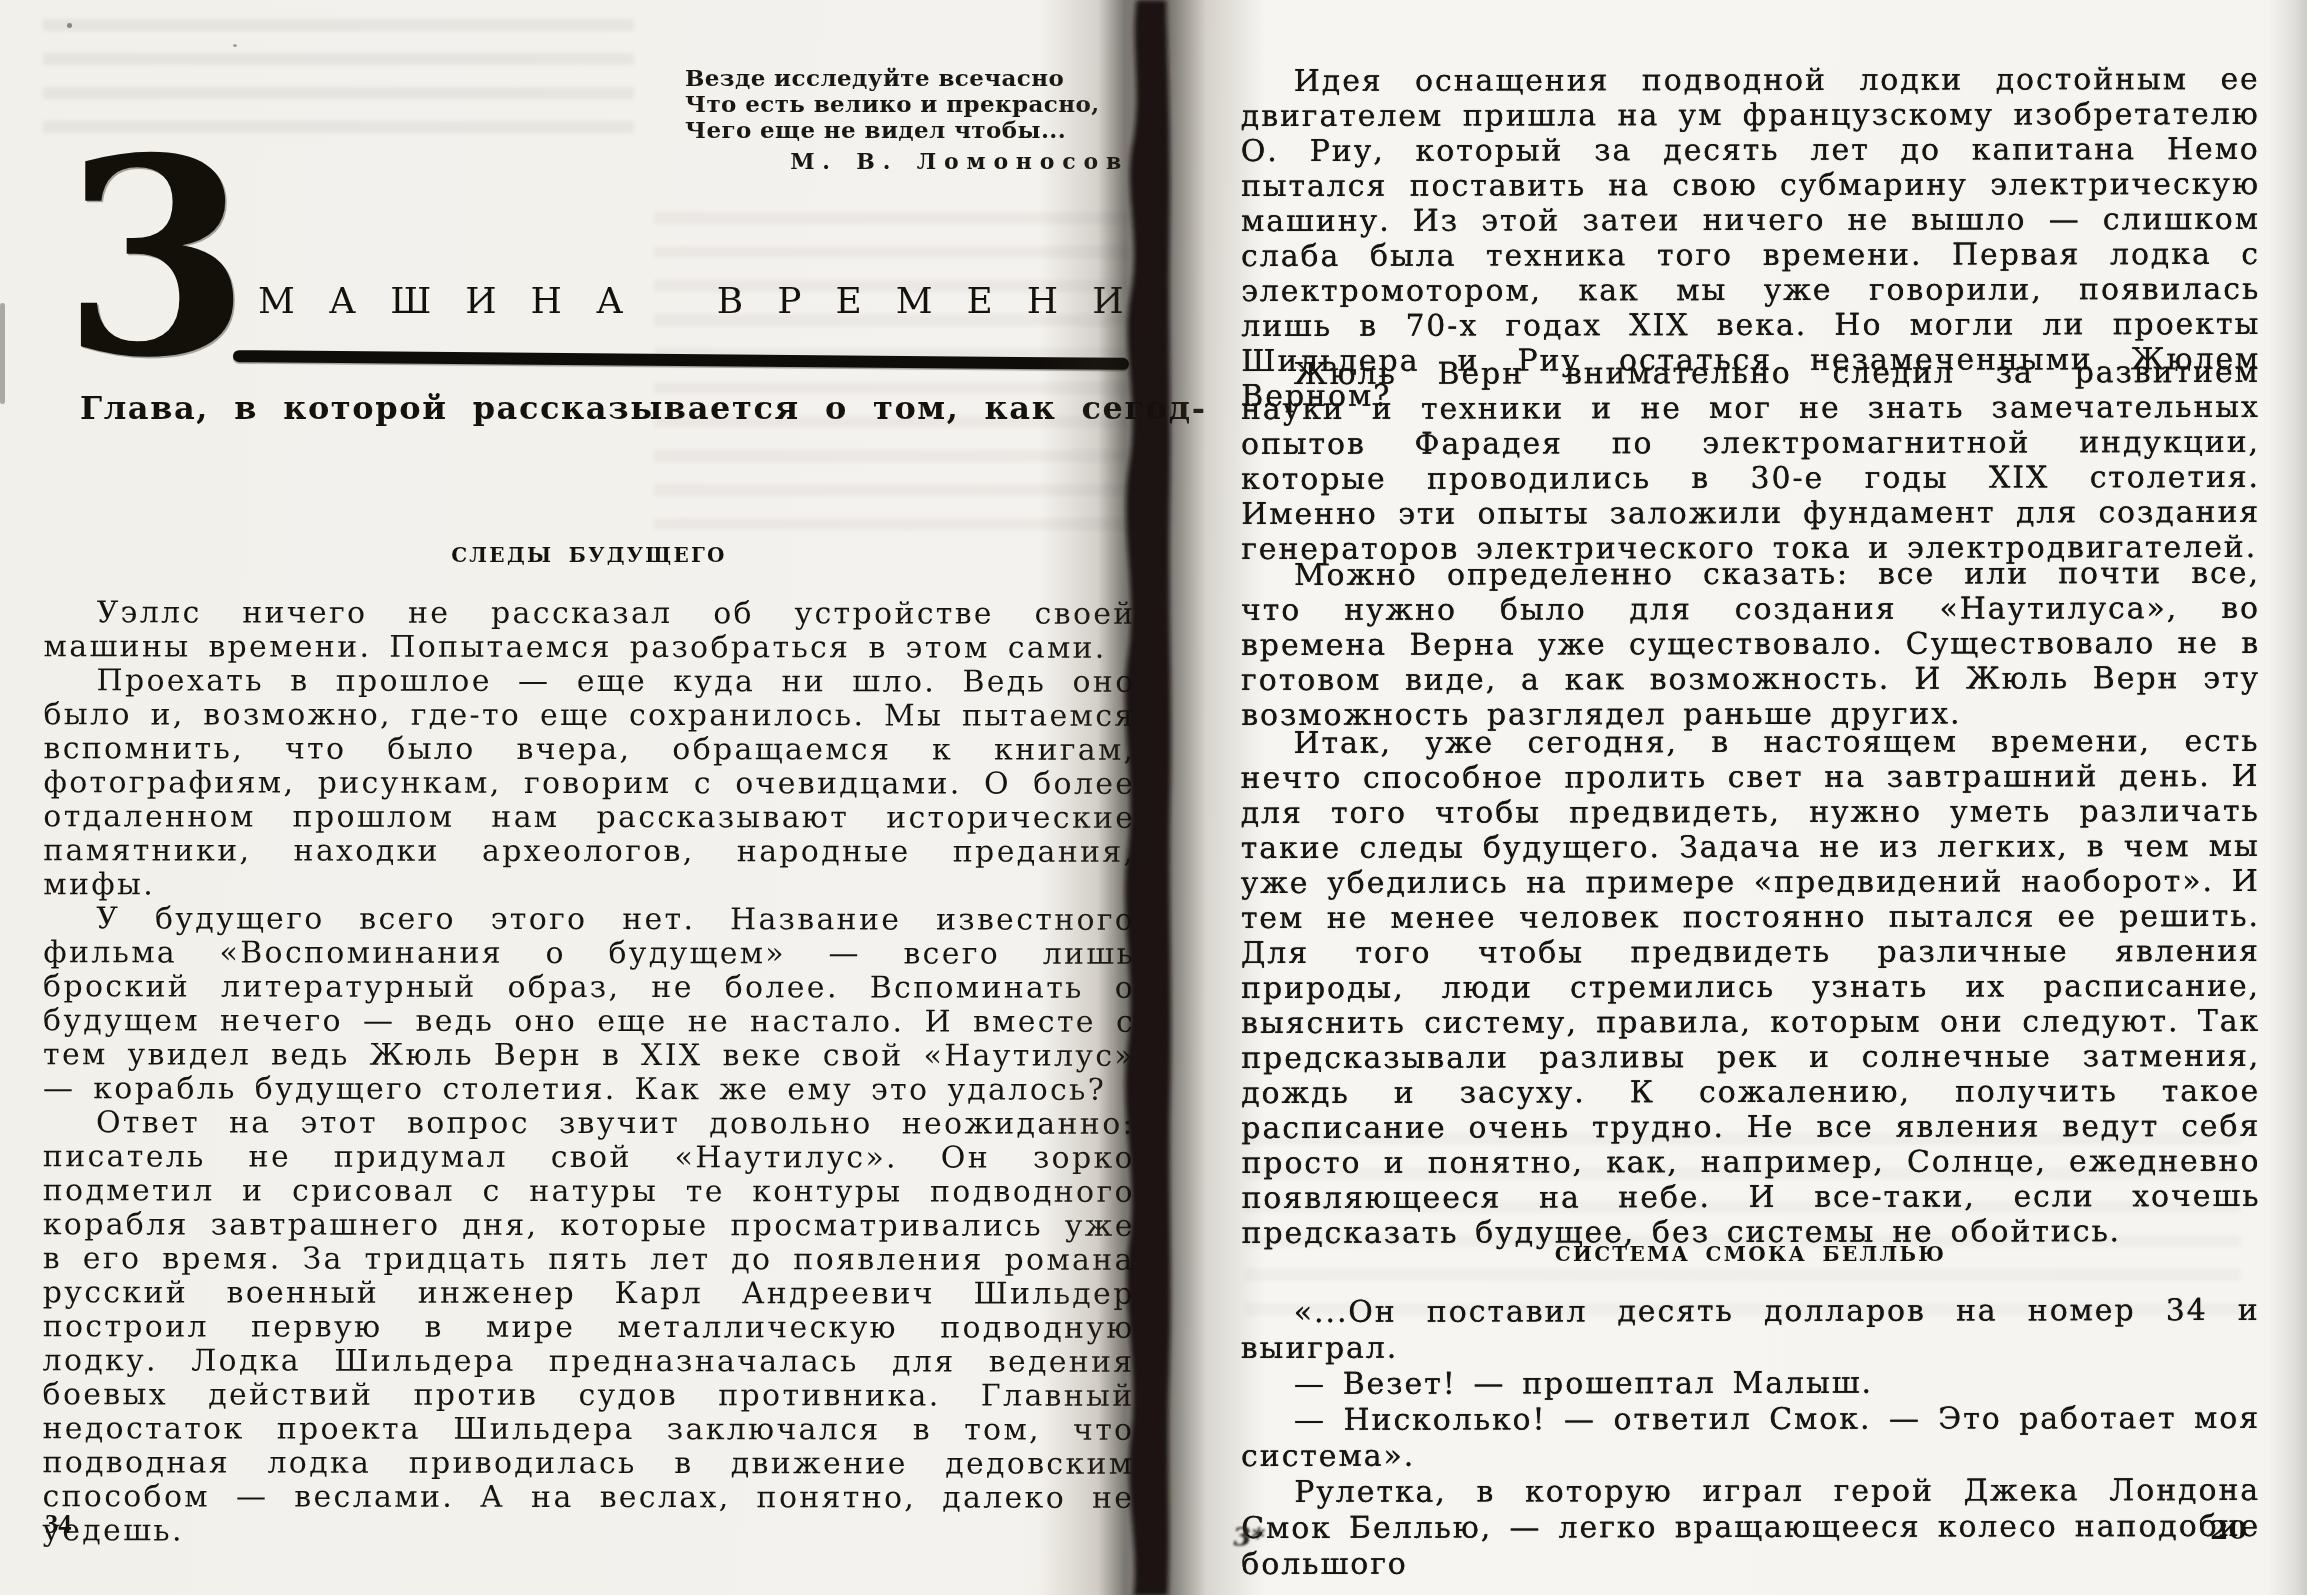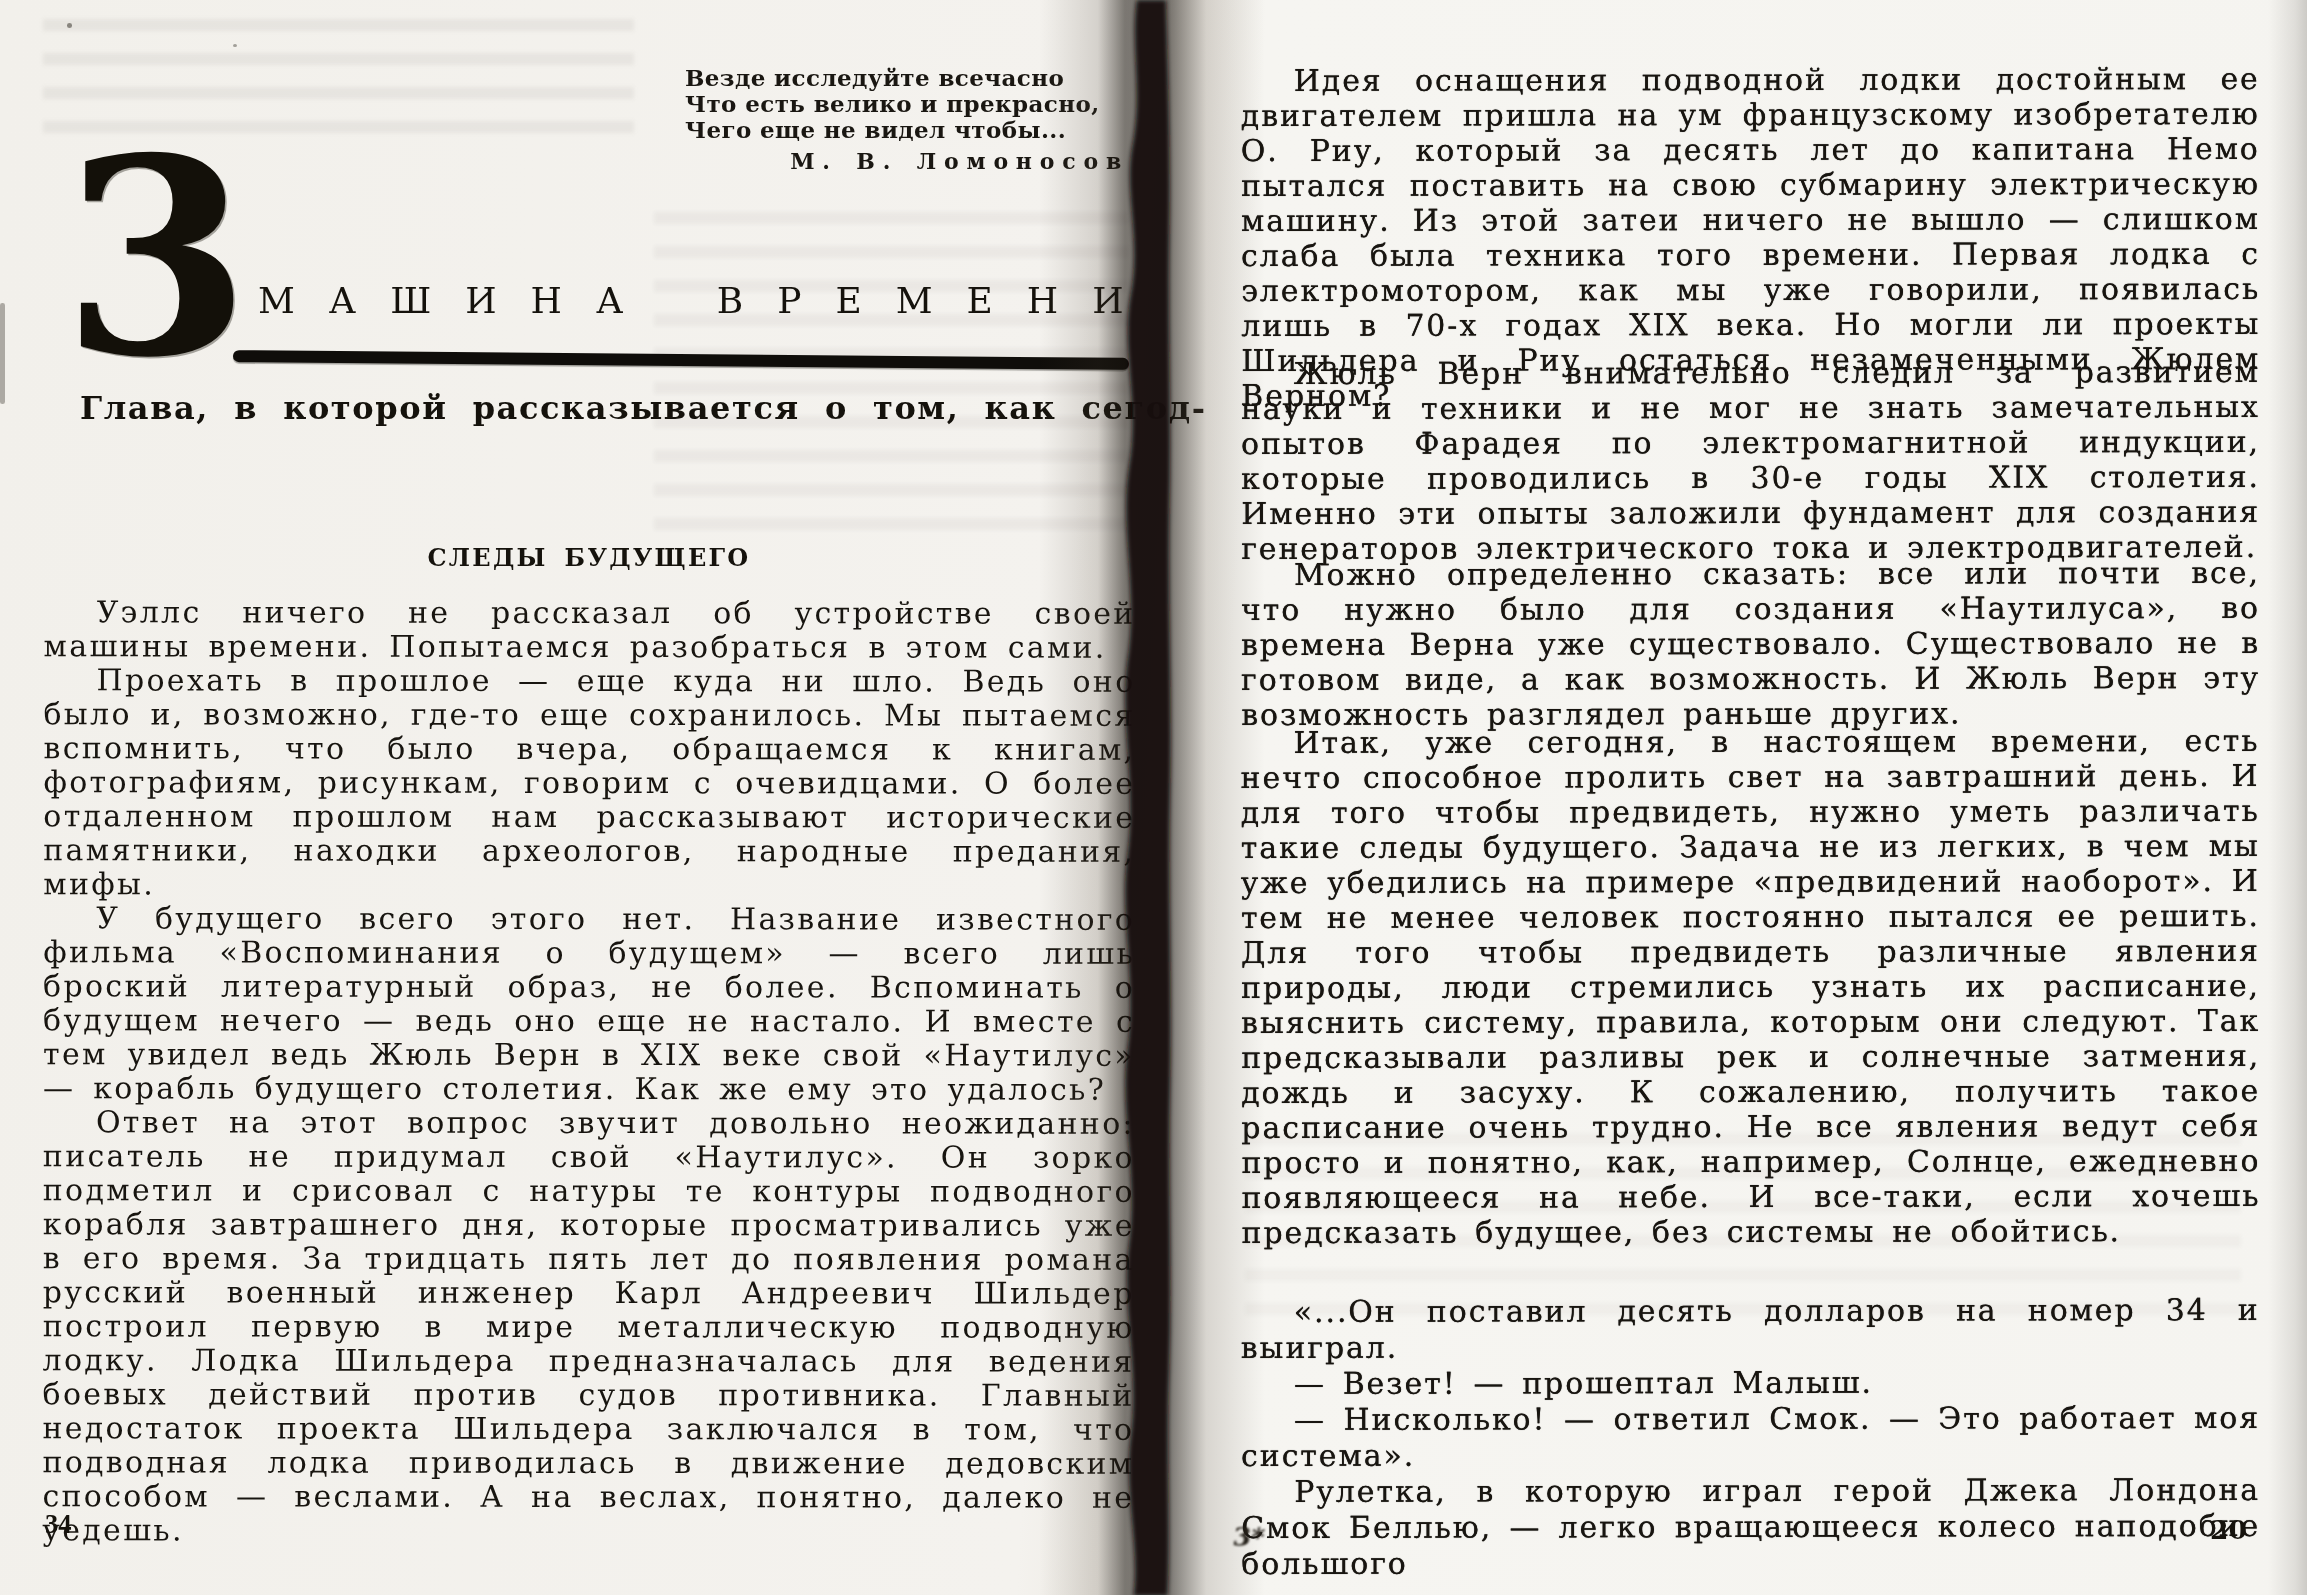--- a/index.html
+++ b/index.html
@@ -18,21 +18,21 @@
   
   .chapter-number{left:62px;top:123px;font-size:271px;line-height:1;font-weight:bold;color:#131009;
     text-shadow:1.6px 1.6px 0 rgba(19,16,9,.35);}
   .chapter-title{left:258px;top:280px;font-size:36px;letter-spacing:34px;word-spacing:14px;color:#15120c;white-space:nowrap;}
   .chapter-rule{left:233px;top:354px;width:896px;height:11.7px;background:#0f0d0a;border-radius:6.2px;
     transform:rotate(.5deg);box-shadow:0 1.6px 0.8px rgba(15,13,10,.35);}
   .chapter-subtitle{font-size:32px;font-weight:bold;letter-spacing:1.6px;word-spacing:12.4px;color:#15120c;white-space:nowrap;}
   .sub1{left:80px;top:389px;}
   .sub2{left:216px;top:437px;}
   
-  .sec-head{font-size:24px;font-weight:bold;letter-spacing:2.3px;word-spacing:6.2px;text-align:center;color:#15120c;}
+  .sec-head{font-size:20px;font-weight:bold;letter-spacing:2.3px;word-spacing:6.2px;text-align:center;color:#15120c;}
   .sec-head-left{left:43px;top:543px;width:1092px;}
   .sec-head-right{left:1241px;top:1242px;width:1019px;}
   
   .bodycol{font-size:30px;line-height:34px;text-align:justify;color:#181510;}
   .bodycol p{margin:0;text-indent:53px;}
   .left-body{left:43px;top:596px;width:1092px;letter-spacing:2.3px;word-spacing:6.2px;transform:rotate(.08deg);}
   .right-body{letter-spacing:1.9px;word-spacing:5.4px;line-height:35px;
     text-shadow:0 0 0.7px rgba(10,8,5,.9);transform:rotate(-.12deg);}
   .rb{left:1241px;width:1019px;}
   .bottom-block{line-height:36px;}
@@ -108,20 +108,21 @@
   <div class="abs bodycol right-body rb" style="top:355px;">
     <p>Жюль Верн внимательно следил за развитием науки и техники и не мог не знать замечательных опытов Фарадея по электромагнитной индукции, которые проводились в 30-е годы XIX столетия. Именно эти опыты заложили фундамент для создания генераторов электрического тока и электродвигателей.</p>
   </div>
   <div class="abs bodycol right-body rb" style="top:556px;">
     <p>Можно определенно сказать: все или почти все, что нужно было для создания «Наутилуса», во времена Верна уже существовало. Существовало не в готовом виде, а как возможность. И Жюль Верн эту возможность разглядел раньше других.</p>
   </div>
   <div class="abs bodycol right-body rb" style="top:724px;">
     <p>Итак, уже сегодня, в настоящем времени, есть нечто способное пролить свет на завтрашний день. И для того чтобы предвидеть, нужно уметь различать такие следы будущего. Задача не из легких, в чем мы уже убедились на примере «предвидений наоборот». И тем не менее человек постоянно пытался ее решить. Для того чтобы предвидеть различные явления природы, люди стремились узнать их расписание, выяснить систему, правила, которым они следуют. Так предсказывали разливы рек и солнечные затмения, дождь и засуху. К сожалению, получить такое расписание очень трудно. Не все явления ведут себя просто и понятно, как, например, Солнце, ежедневно появляющееся на небе. И все-таки, если хочешь предсказать будущее, без системы не обойтись.</p>
   </div>
 
+  <div class="abs sec-head sec-head-right">СИСТЕМА СМОКА БЕЛЛЬЮ</div>
 
   <div class="abs bodycol right-body rb bottom-block" style="top:1293px;">
     <p>«...Он поставил десять долларов на номер 34 и выиграл.</p>
     <p>— Везет! — прошептал Малыш.</p>
     <p>— Нисколько! — ответил Смок. — Это работает моя система».</p>
     <p>Рулетка, в которую играл герой Джека Лондона Смок Беллью, — легко вращающееся колесо наподобие большого</p>
   </div>
 
   <div class="abs signature" style="left:1233px;top:1522px;">3*</div>
   <div class="abs pagenum" style="left:2210px;top:1514px;">20</div>

